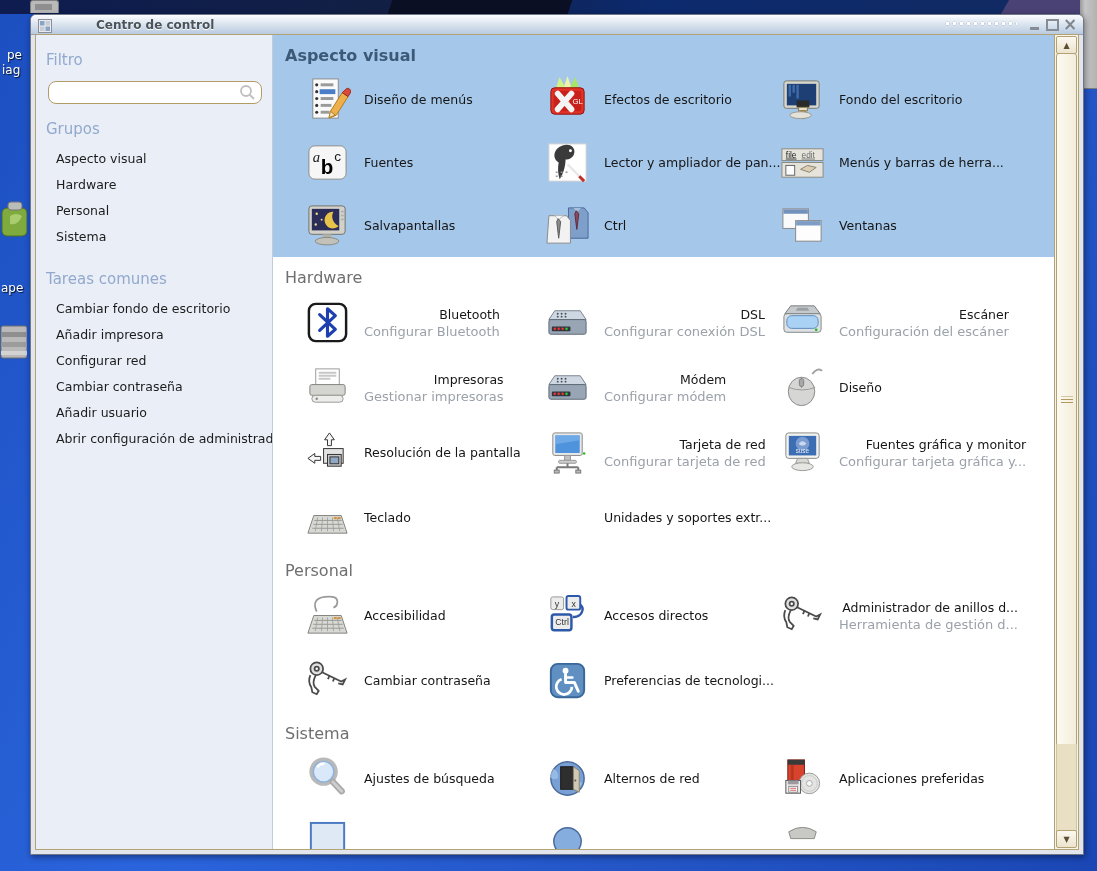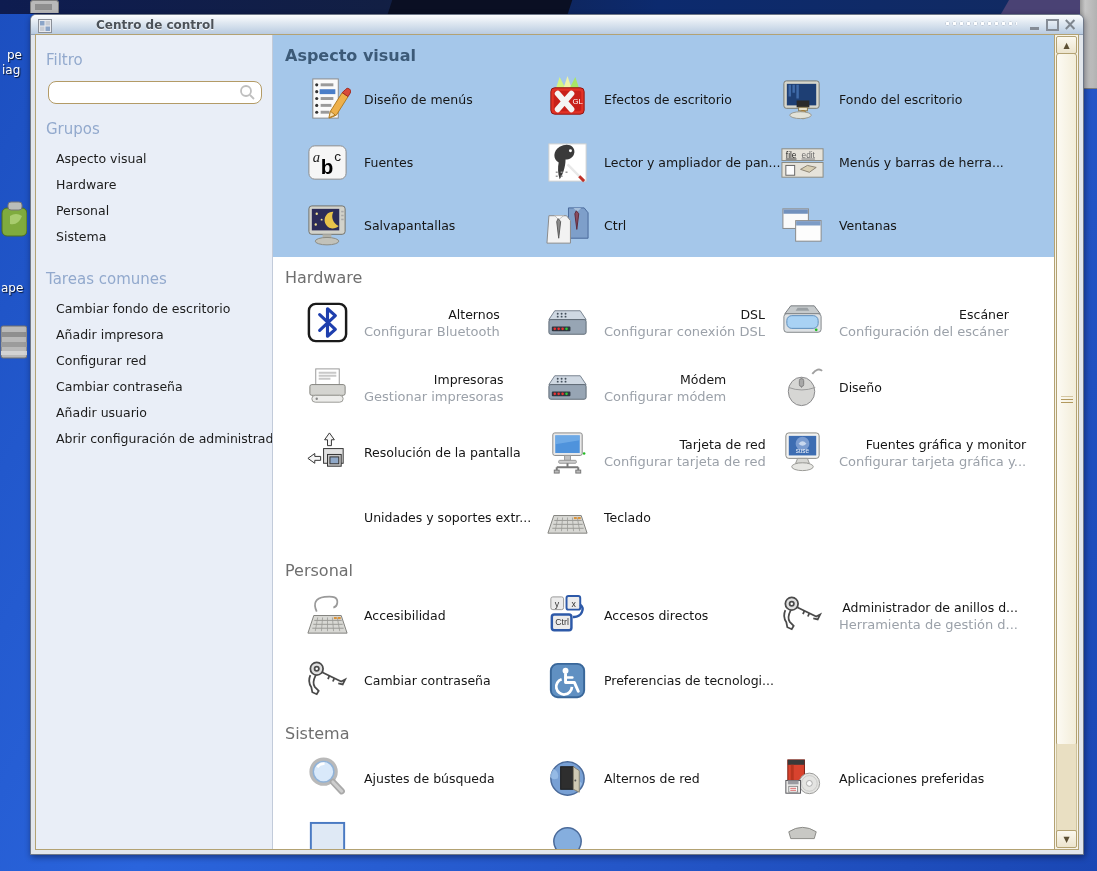--- a/index.html
+++ b/index.html
@@ -322,21 +322,21 @@
             <div class="section-title">Hardware</div>
             <div class="items-grid">
               <div class="citem">
                 <span class="ic">
                   <svg viewBox="0 0 48 48">
                     <rect x="5" y="5" width="38" height="38" rx="7" fill="#fff" stroke="#1a1a1a" stroke-width="2.5"></rect>
                     <path d="M16 16 L32 31 L24 38 L24 10 L32 17 L16 32" stroke="#1e3fae" stroke-width="3.2" fill="none" stroke-linejoin="round" stroke-linecap="round"></path>
                   </svg>
                 </span>
                 <span class="txt">
-                  <div class="lbl">Alternos</div>
+                  <div class="lbl">Bluetooth</div>
                   <div class="sub">Configurar Bluetooth</div>
                 </span>
               </div>
               <div class="citem">
                 <span class="ic">
                   <svg viewBox="0 0 48 48">
                     <polygon points="11,12 37,12 43,21 5,21" fill="#cfd8e2" stroke="#77828e"></polygon>
                     <rect x="5" y="21" width="38" height="15" rx="2" fill="#97a5b4" stroke="#5f6a76"></rect>
                     <g fill="#44505c">
                       <circle cx="14" cy="15" r="1"></circle>
@@ -471,37 +471,37 @@
                     <path d="M19 30 h10 l2 5 h-14z" fill="#d8d8d4" stroke="#9a9a96"></path>
                     <ellipse cx="24" cy="38.5" rx="11" ry="4" fill="#e6e6e2" stroke="#9a9a96"></ellipse>
                   </svg>
                 </span>
                 <span class="txt">
                   <div class="lbl">Fuentes gráfica y monitor</div>
                   <div class="sub">Configurar tarjeta gráfica y...</div>
                 </span>
               </div>
               <div class="citem">
-                <span class="ic"></span>
-                <span class="txt">
-                  <div class="lbl">Unidades y soportes extr...</div>
-                </span>
-              </div>
-              <div class="citem">
                 <span class="ic">
                   <svg viewBox="0 0 48 48">
                     <polygon points="10,22 38,22 44,40 4,40" fill="#d8d8d4" stroke="#82827e"></polygon>
                     <path d="M10.5 27 h28 M9.5 31 h30 M8.5 35 h32" stroke="#9a9a96"></path>
                     <path d="M14 24 l-2.5 14 M19 24 l-1.2 14 M24 24 l0 14 M29 24 l1.2 14 M34 24 l2.5 14" stroke="#9a9a96" stroke-width=".8"></path>
                     <rect x="30.5" y="23.5" width="3" height="2.2" fill="#d8923a"></rect>
                     <rect x="34.5" y="23.5" width="3" height="2.2" fill="#d8923a"></rect>
                   </svg>
                 </span>
                 <span class="txt">
                   <div class="lbl">Teclado</div>
+                </span>
+              </div>
+              <div class="citem">
+                <span class="ic"></span>
+                <span class="txt">
+                  <div class="lbl">Unidades y soportes extr...</div>
                 </span>
               </div>
             </div>
           </section>
           <section class="section">
             <div class="section-title">Personal</div>
             <div class="items-grid">
               <div class="citem">
                 <span class="ic">
                   <svg viewBox="0 0 48 48">

